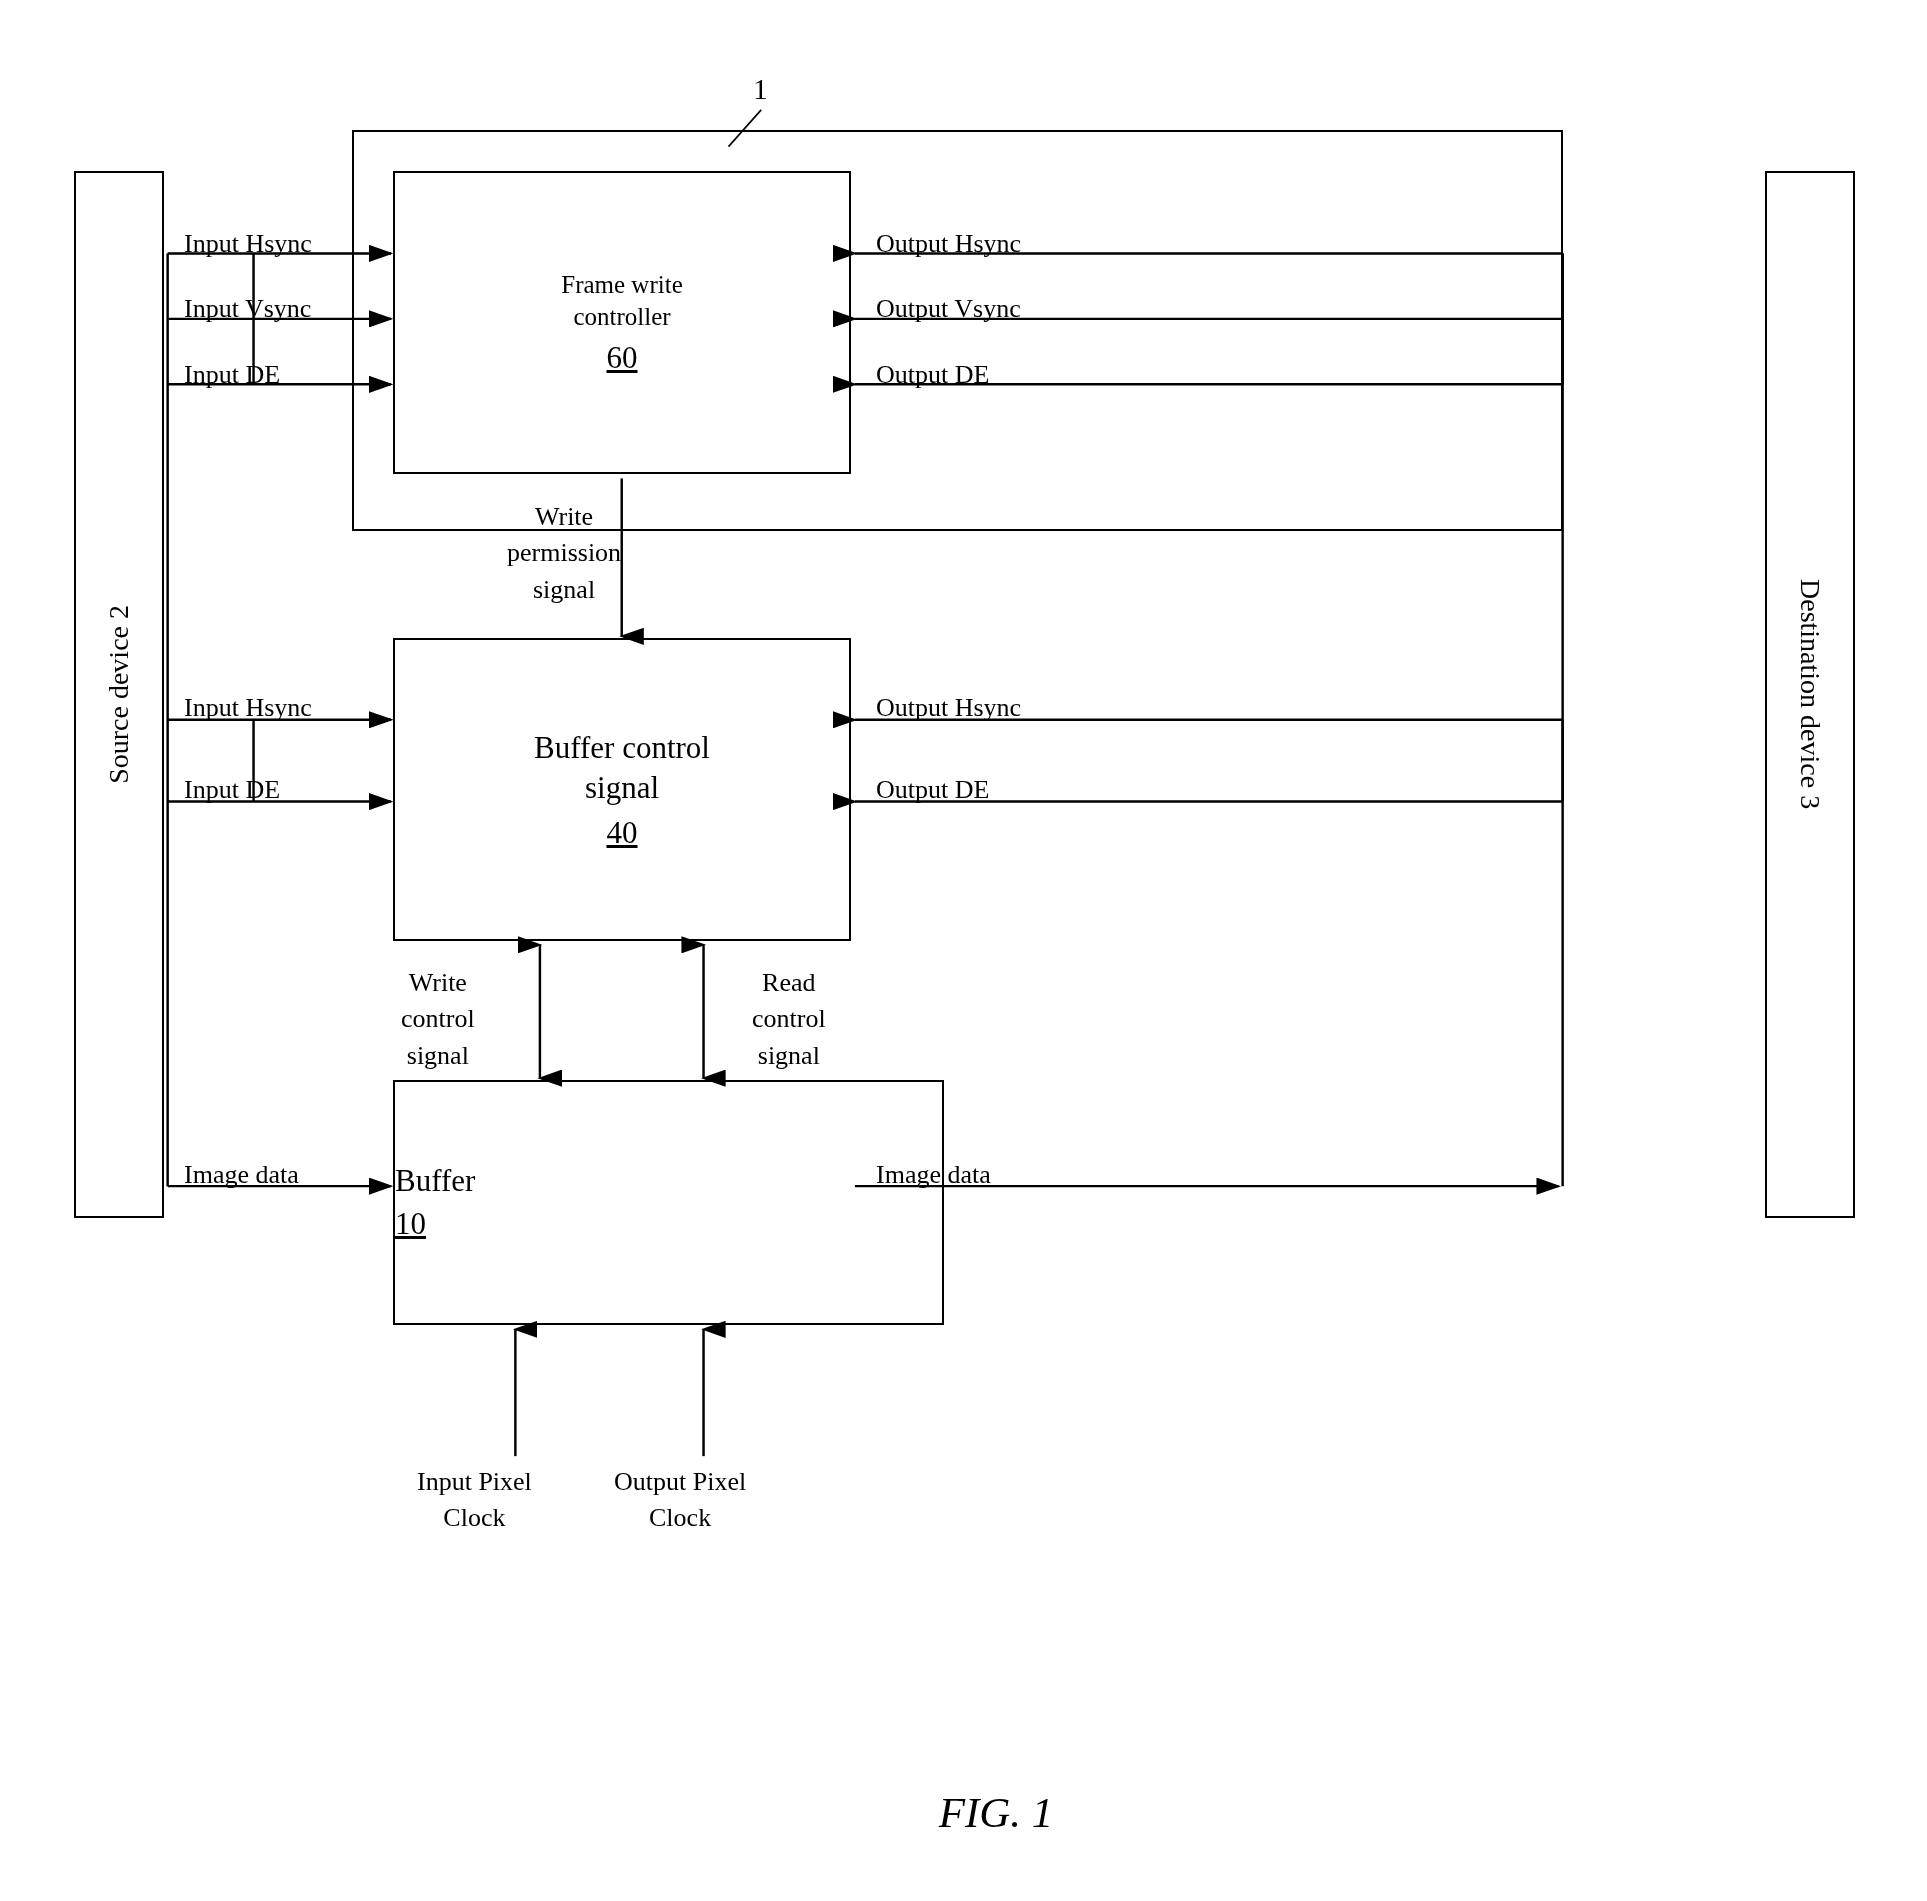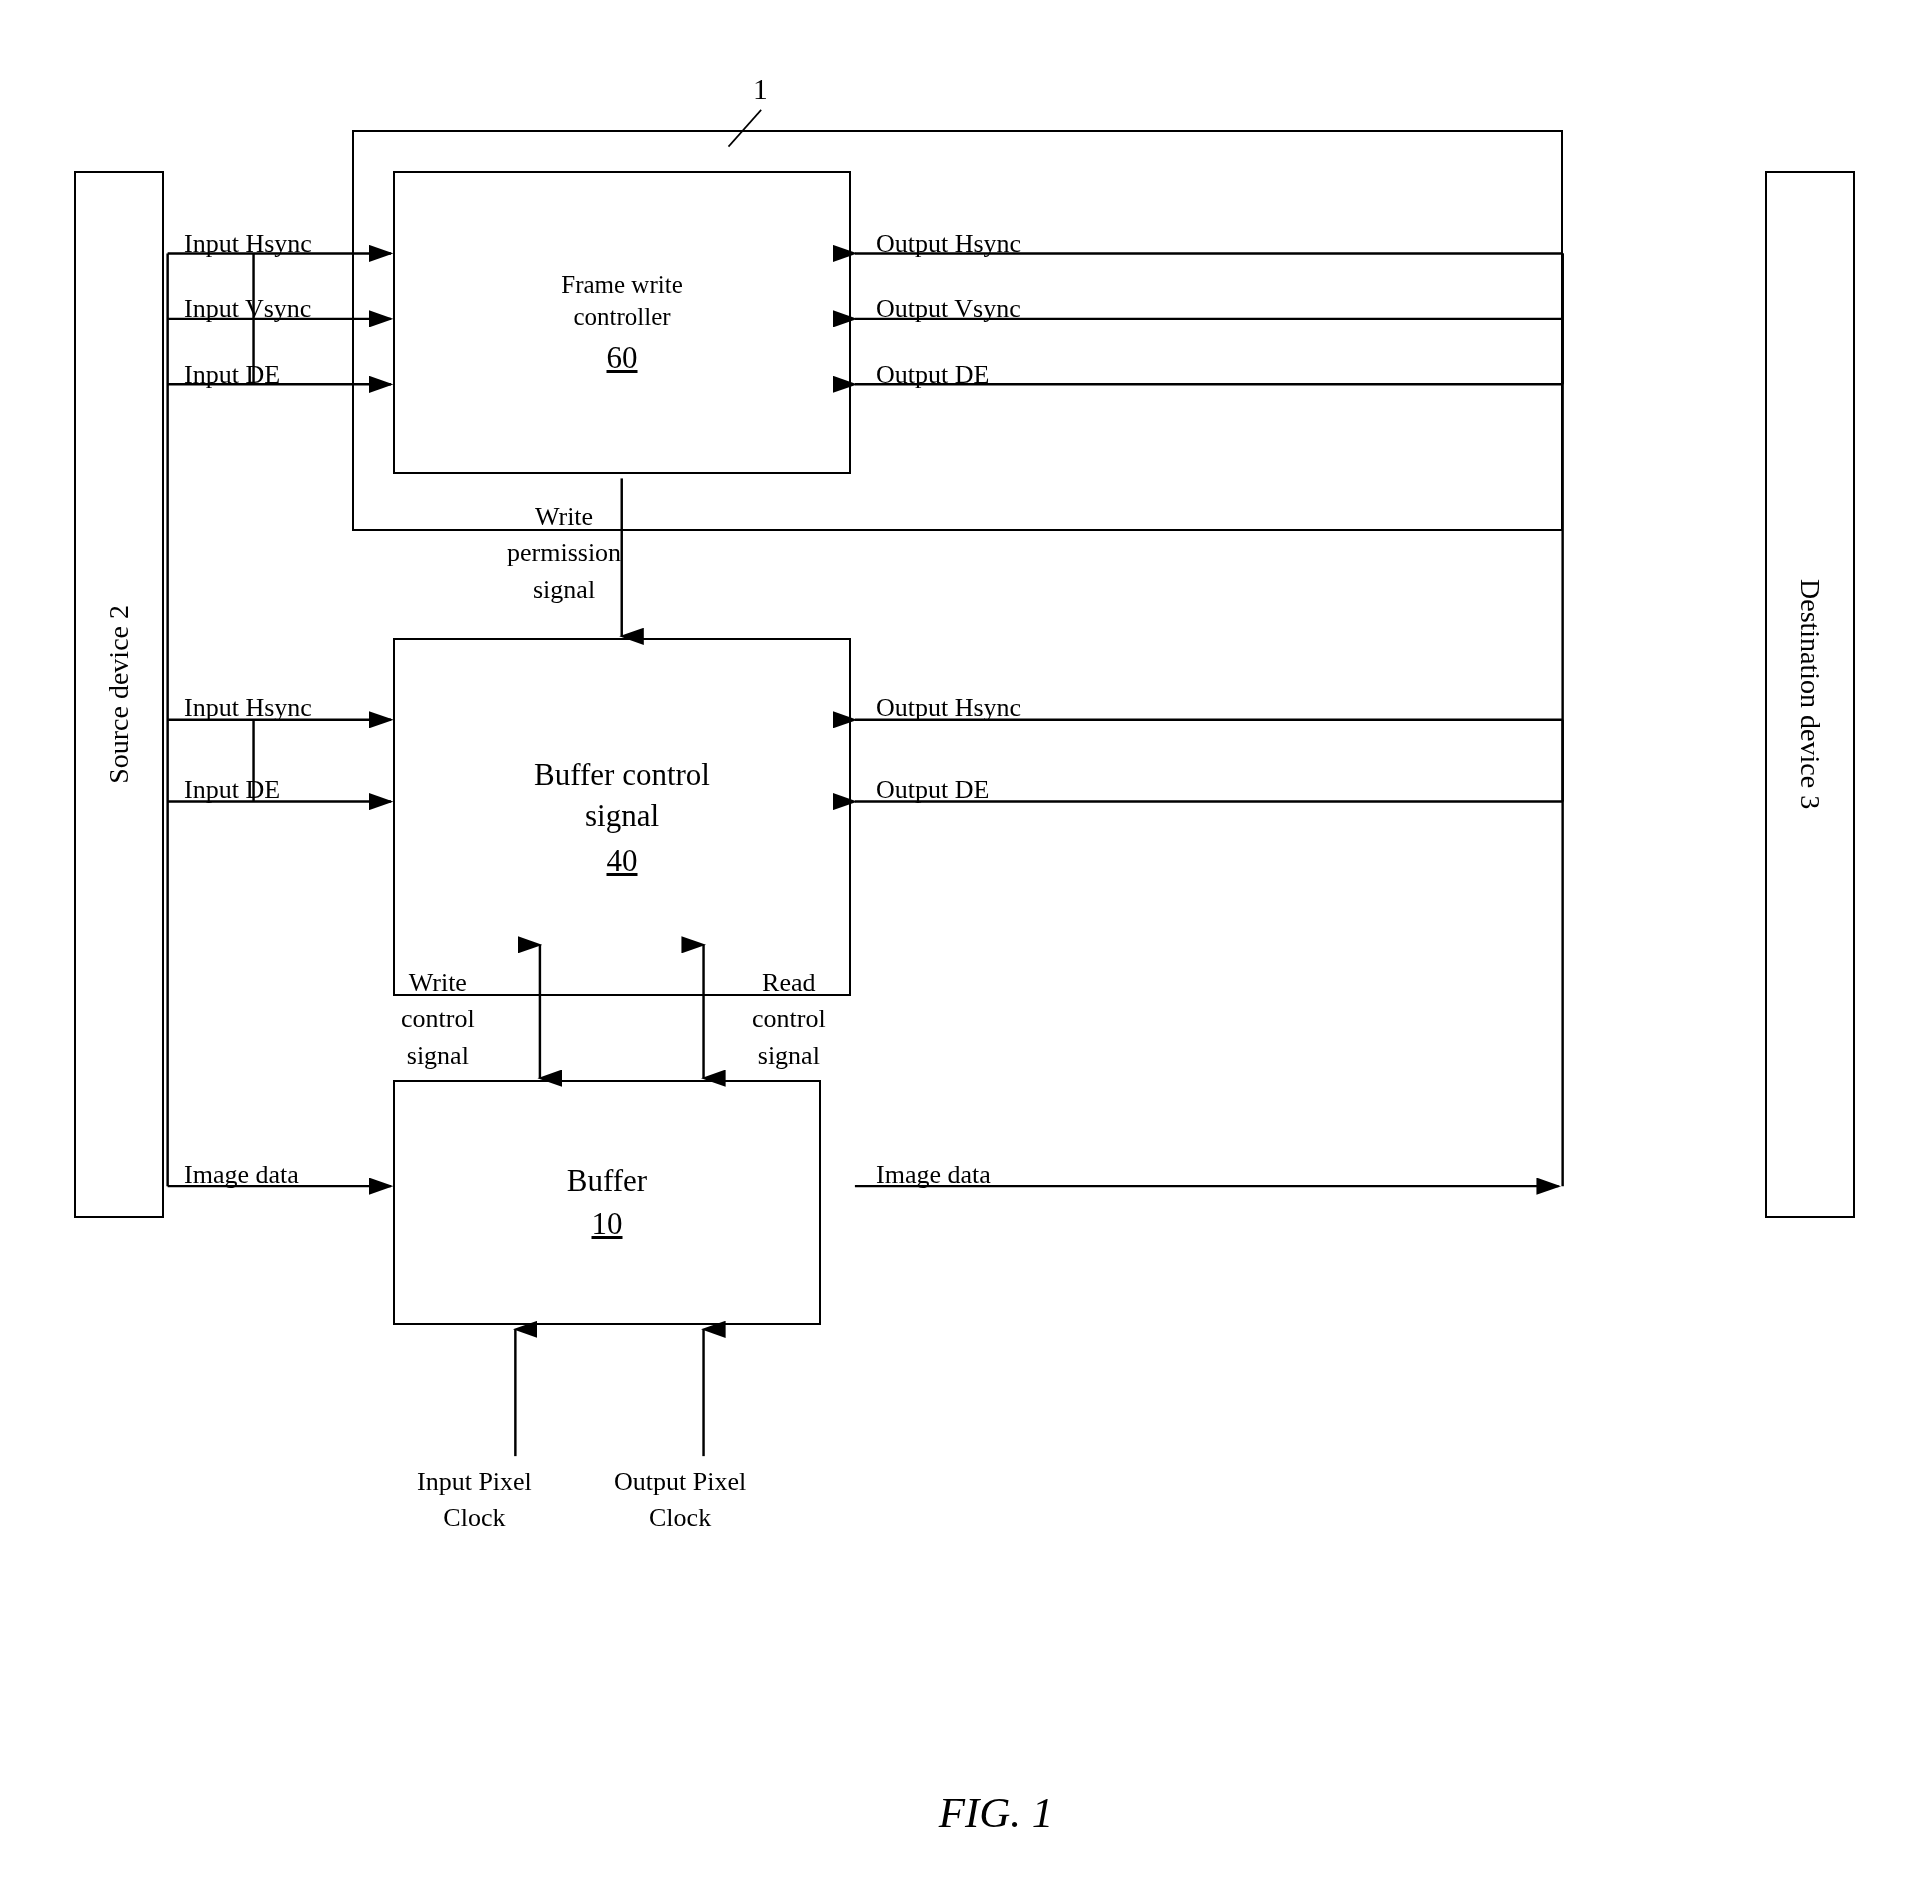--- a/index.html
+++ b/index.html
@@ -90,21 +90,21 @@
       height: 401px;
       border: 2.5px solid #000;
     }
 
     
     .bcc-box {
       position: absolute;
       top: 573px;
       left: 344px;
       width: 458px;
-      height: 358px;
+      height: 303px;
       border: 2.5px solid #000;
       display: flex;
       flex-direction: column;
       align-items: center;
       justify-content: center;
     }
     .bcc-label {
       font-size: 31px;
       text-align: center;
       line-height: 1.3;
@@ -113,26 +113,26 @@
       font-size: 31px;
       text-decoration: underline;
       margin-top: 6.5px;
     }
 
     
     .buffer-box {
       position: absolute;
       top: 1015px;
       left: 344px;
-      width: 428px;
+      width: 551px;
       height: 245px;
       border: 2.5px solid #000;
       display: flex;
       flex-direction: column;
-      align-items: center;
+      align-items: flex-start;
       justify-content: center;
     }
     .buffer-label {
       font-size: 31px;
       text-align: center;
     }
     .buffer-ref {
       font-size: 31px;
       text-decoration: underline;
       margin-top: 6.5px;

